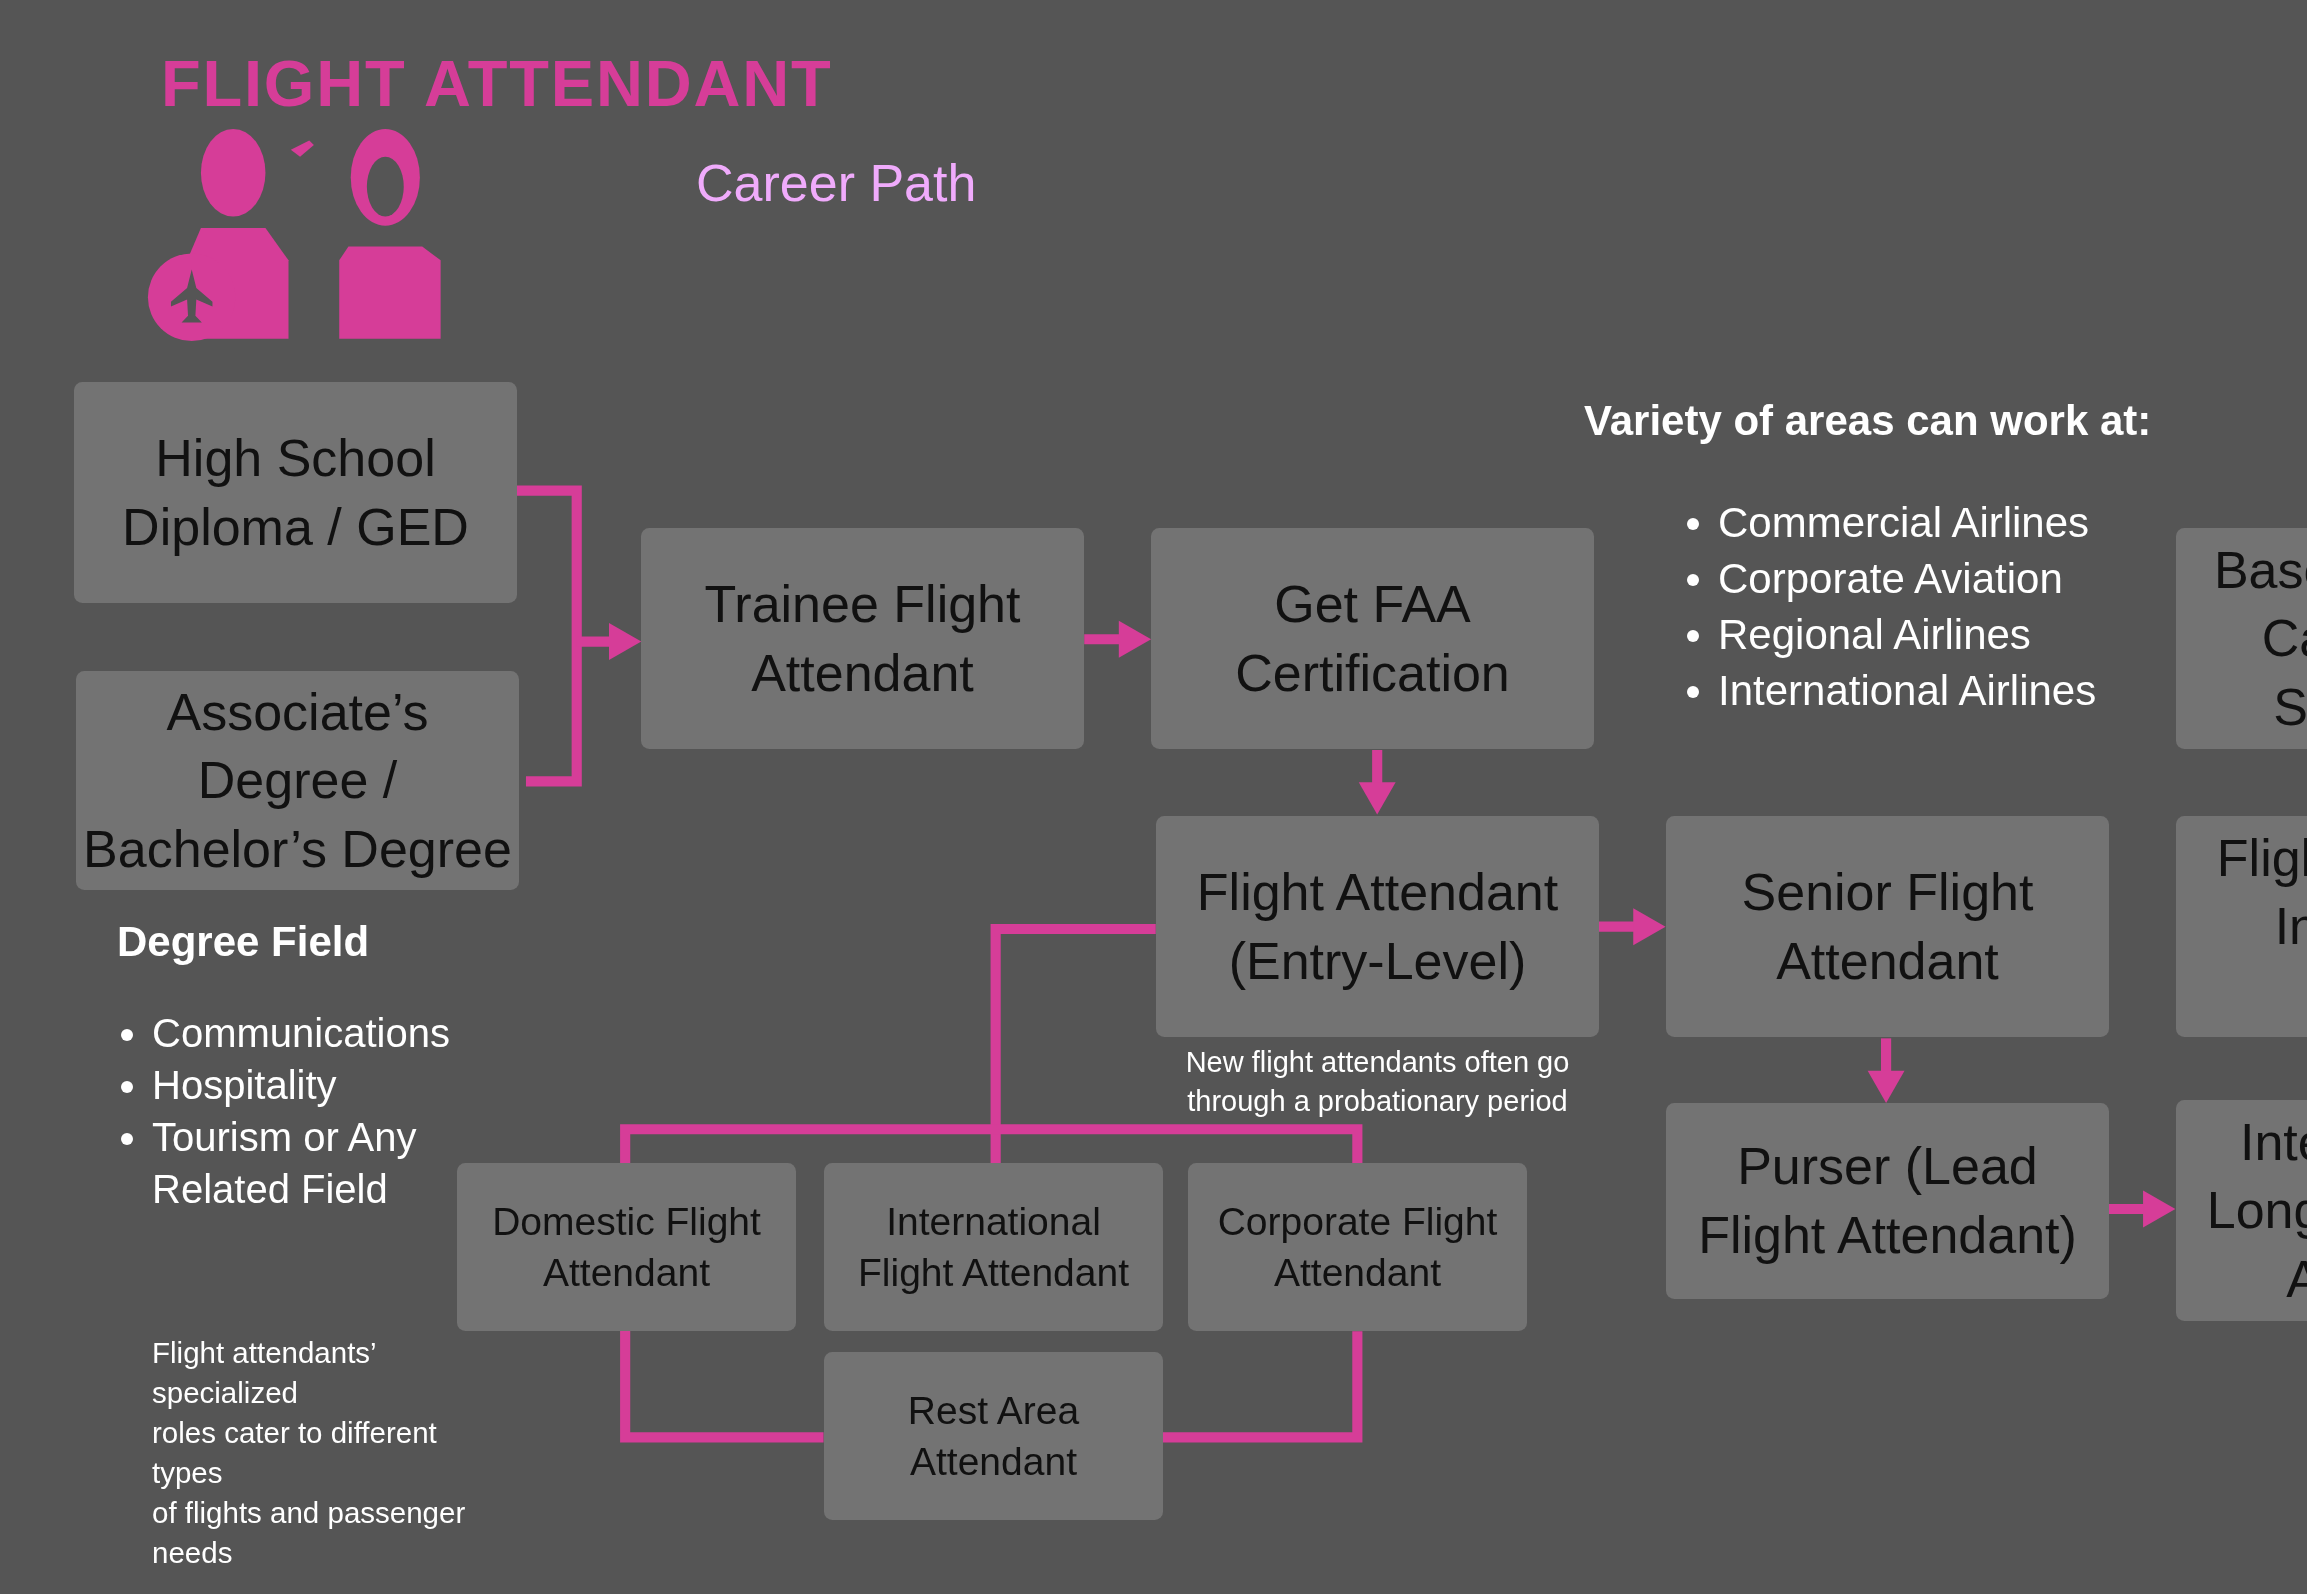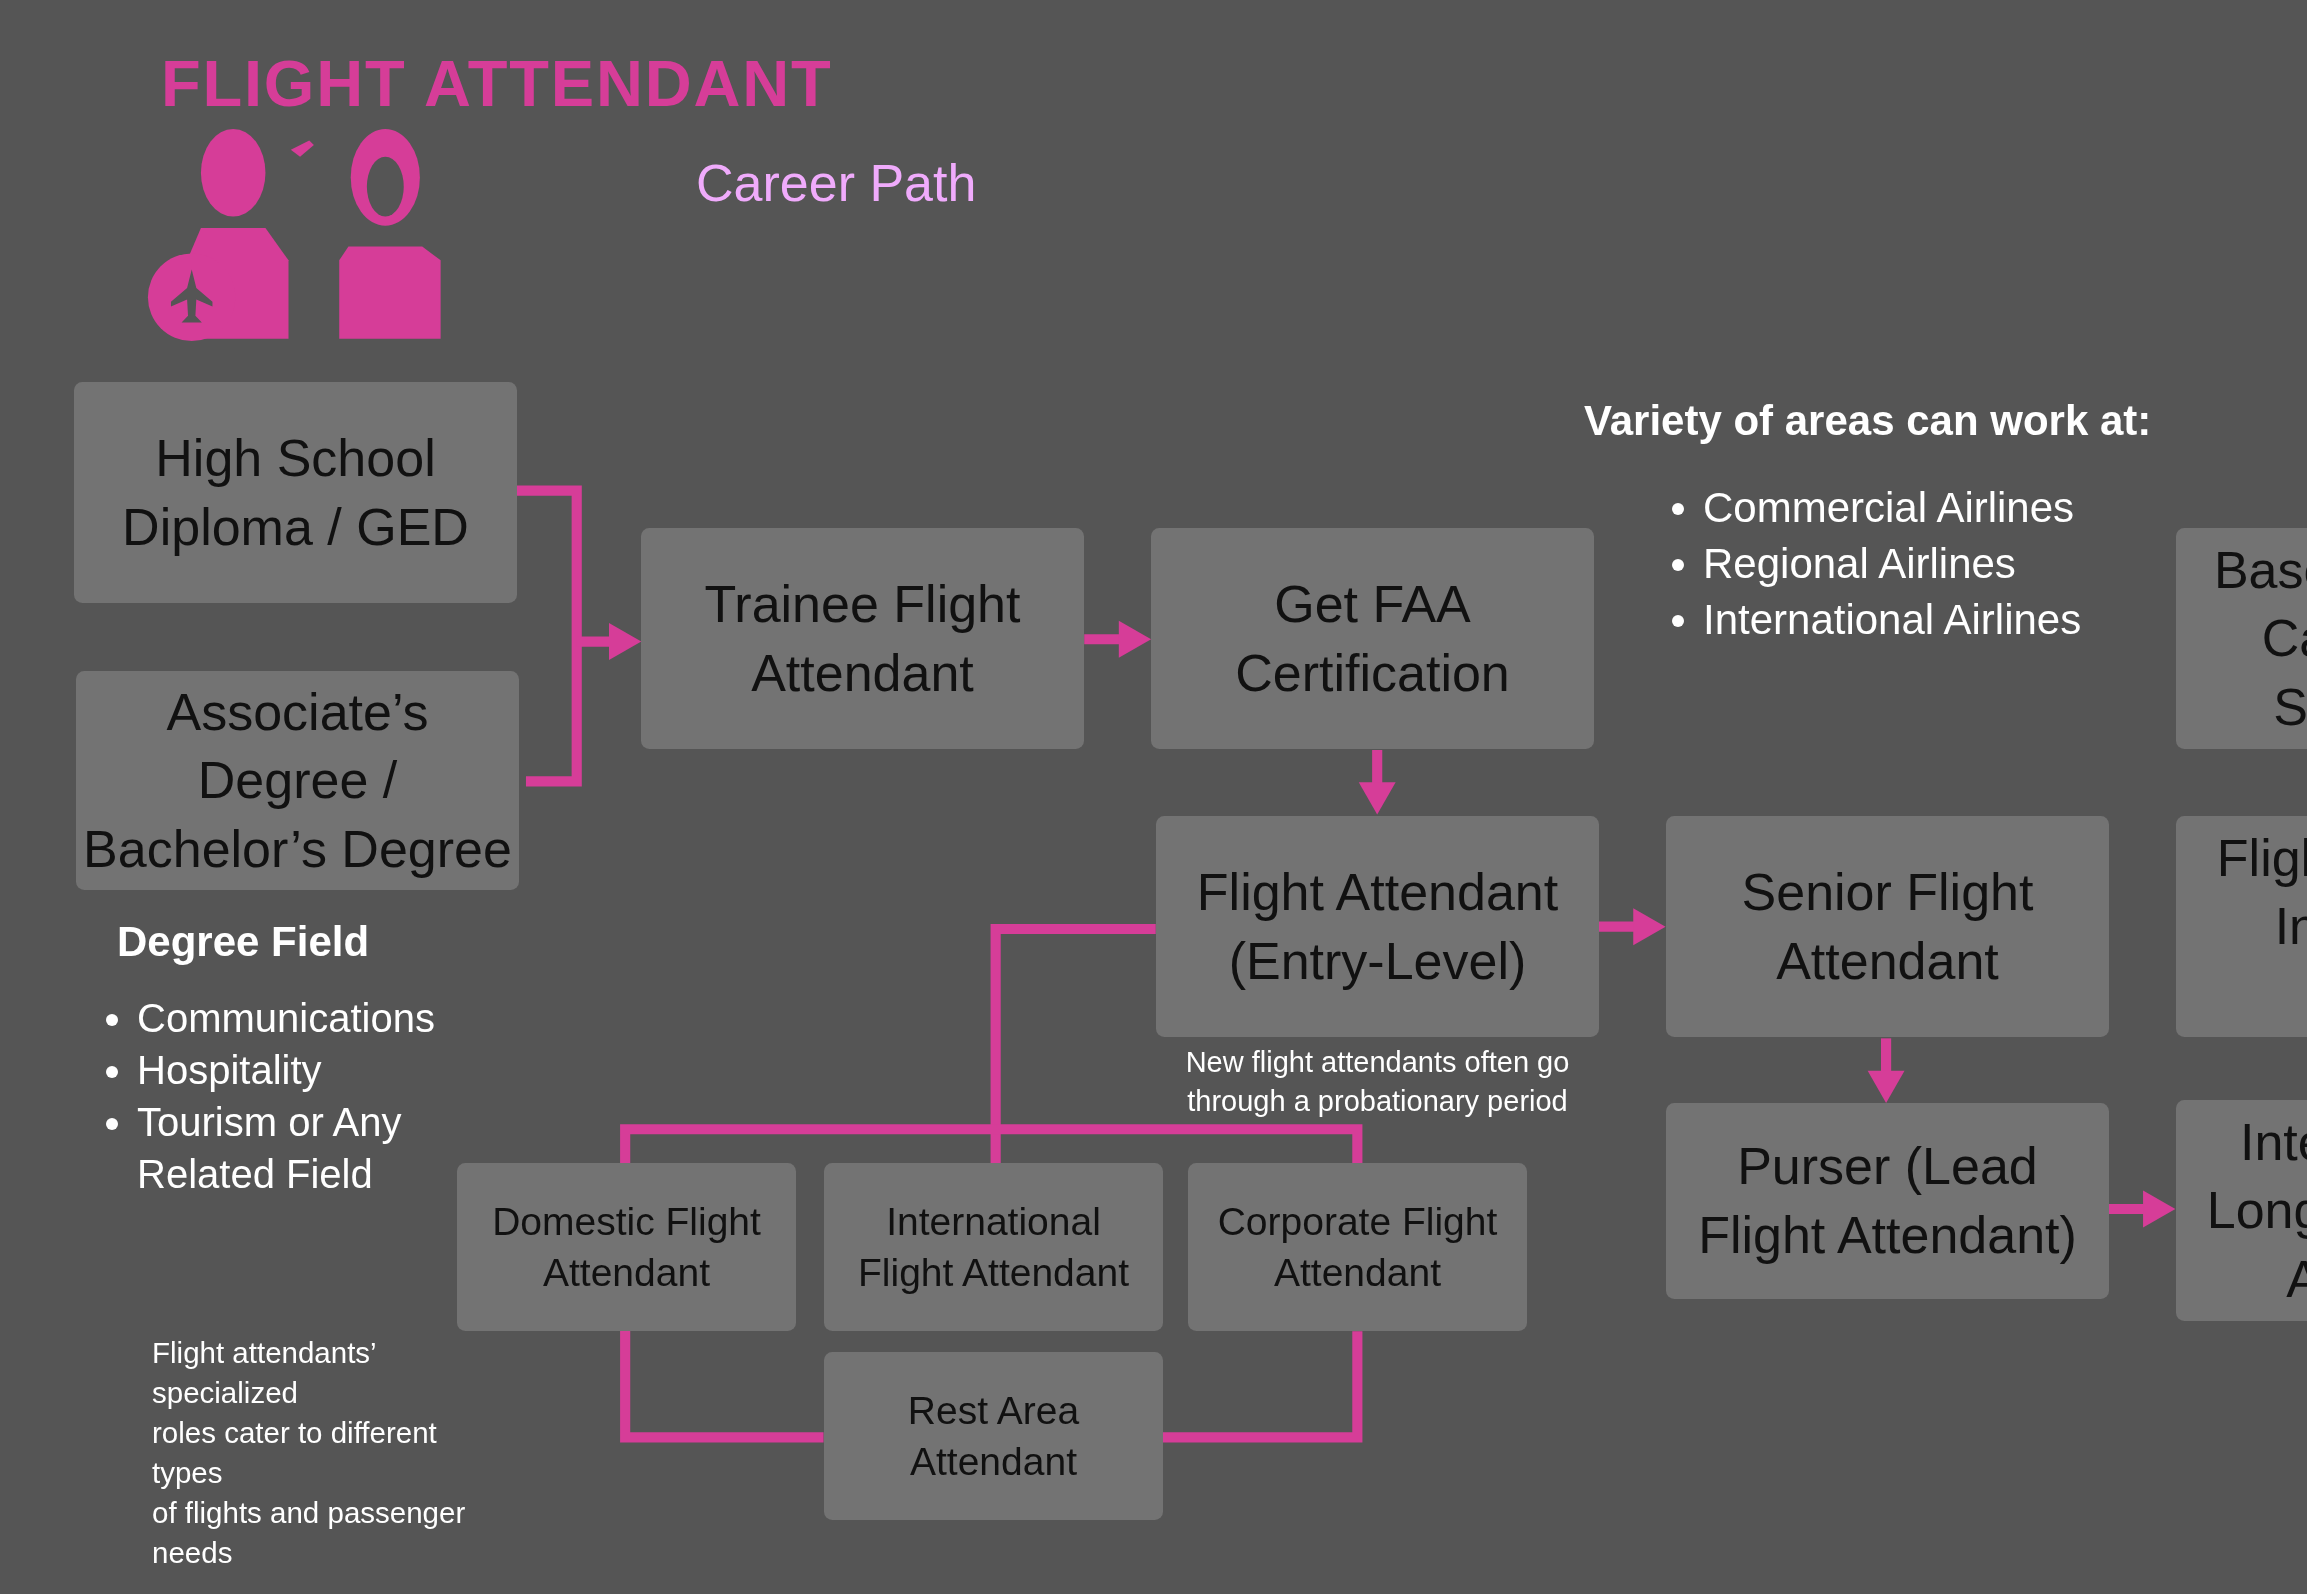--- a/index.html
+++ b/index.html
@@ -4,21 +4,21 @@
 <style>
 html,body{margin:0;padding:0;}
 body{width:3189px;height:1595px;background:#555555;position:relative;overflow:hidden;font-family:"Liberation Sans",sans-serif;}
 .abs{position:absolute;}
 .box{position:absolute;background:#737373;border-radius:8.3px;display:flex;align-items:center;justify-content:center;text-align:center;color:#111;font-size:52px;line-height:1.32;white-space:pre-line;}
 .box.sm{font-size:39px;}
 .title{left:161px;top:46px;font-size:65px;font-weight:bold;color:#d63d98;letter-spacing:1.8px;}
 .sub{left:696px;top:153px;font-size:52px;color:#f0abfc;}
 .white{color:#fff;}
 svg.lines{position:absolute;left:0;top:0;}
-ul{margin:0;padding:0;list-style:none;}
+ul{margin:15px;padding:0;list-style:none;}
 li{position:relative;padding-left:37px;}
 li::before{content:"";position:absolute;left:5.5px;top:0.55em;width:12px;height:12px;border-radius:50%;background:#fff;}
 </style>
 </head>
 <body>
 
 <svg class="lines" width="3189" height="1595" viewBox="0 0 6912 3456">
   <g stroke="#d63d98" stroke-width="22" fill="none">
     <polyline points="1120,1063 1250,1063 1250,1693 1140,1693"></polyline>
     <line x1="1250" y1="1390" x2="1340" y2="1390"></line>
@@ -111,20 +111,21 @@
 <ul class="abs white" style="left:100px;top:992px;font-size:40px;line-height:52px">
   <li style="white-space:pre-line">Communications</li>
   <li style="white-space:pre-line">Hospitality</li>
   <li style="white-space:pre-line">Tourism or Any
 Related Field</li>
 </ul>
 
 <div class="abs white" style="left:1584px;top:397px;font-size:42px;font-weight:bold">Variety of areas can work at:</div>
 <ul class="abs white" style="left:1666px;top:480px;font-size:42px;line-height:56px">
   <li>Commercial Airlines</li>
+  <li>Corporate Aviation</li>
   <li>Regional Airlines</li>
   <li>International Airlines</li>
 </ul>
 
 <div class="abs white" style="left:1156px;top:1043px;width:443px;text-align:center;font-size:29px;line-height:39px;white-space:pre-line">New flight attendants often go
 through a probationary period</div>
 <div class="abs white" style="left:152px;top:1333px;width:323px;text-align:left;font-size:29.5px;line-height:40px;white-space:pre-line">Flight attendants’ specialized
 roles cater to different types
 of flights and passenger needs</div>
 

